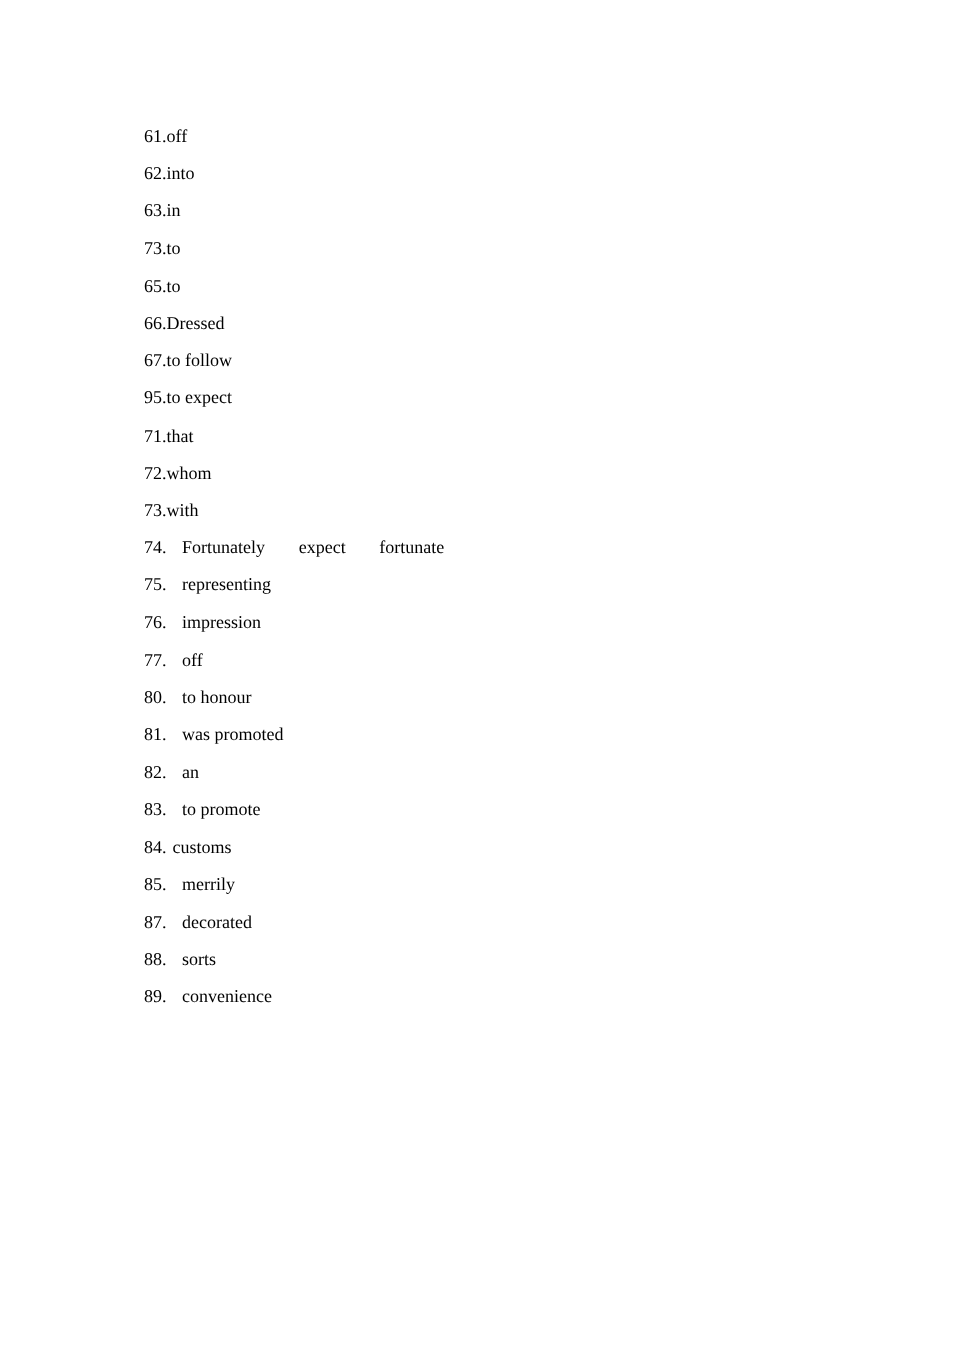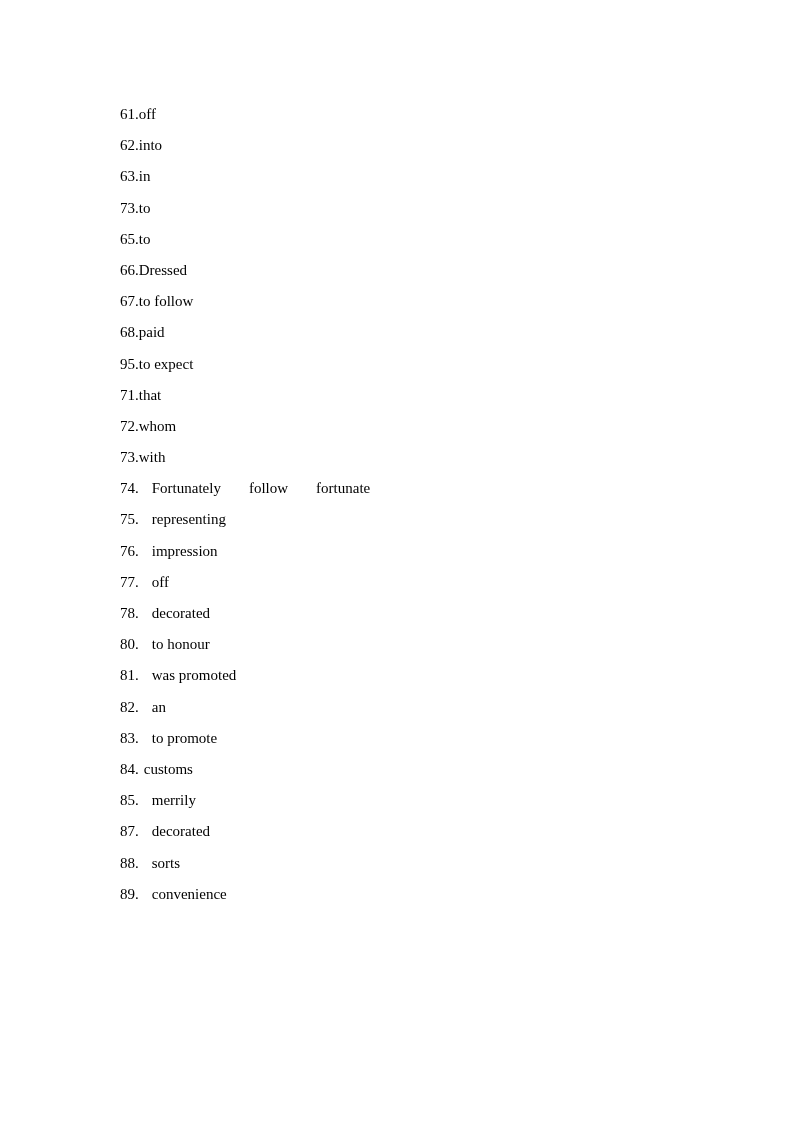--- a/index.html
+++ b/index.html
@@ -79,30 +79,28 @@
 
 <div class="page">
   <ol class="answer-list">
       <li class="answer-line tight"><span class="num">61.</span><span class="val">off</span></li>
       <li class="answer-line tight"><span class="num">62.</span><span class="val">into</span></li>
       <li class="answer-line tight"><span class="num">63.</span><span class="val">in</span></li>
       <li class="answer-line tight"><span class="num">73.</span><span class="val">to</span></li>
       <li class="answer-line tight"><span class="num">65.</span><span class="val">to</span></li>
       <li class="answer-line tight"><span class="num">66.</span><span class="val">Dressed</span></li>
       <li class="answer-line tight"><span class="num">67.</span><span class="val">to follow</span></li>
-      <li class="answer-line tight"><span class="num">68.</span><span class="val">paid</span></li>
       <li class="answer-line tight"><span class="num">95.</span><span class="val">to expect</span></li>
       <li class="answer-line tight"><span class="num">71.</span><span class="val">that</span></li>
       <li class="answer-line tight"><span class="num">72.</span><span class="val">whom</span></li>
       <li class="answer-line tight"><span class="num">73.</span><span class="val">with</span></li>
-      <li class="answer-line loose"><span class="num">74.</span><span class="gap"></span><span class="val">Fortunately</span><span class="alt">follow</span><span class="alt">fortunate</span></li>
+      <li class="answer-line loose"><span class="num">74.</span><span class="gap"></span><span class="val">Fortunately</span><span class="alt">expect</span><span class="alt">fortunate</span></li>
       <li class="answer-line loose"><span class="num">75.</span><span class="gap"></span><span class="val">representing</span></li>
       <li class="answer-line loose"><span class="num">76.</span><span class="gap"></span><span class="val">impression</span></li>
       <li class="answer-line loose"><span class="num">77.</span><span class="gap"></span><span class="val">off</span></li>
-      <li class="answer-line loose"><span class="num">78.</span><span class="gap"></span><span class="val">decorated</span></li>
       <li class="answer-line loose"><span class="num">80.</span><span class="gap"></span><span class="val">to honour</span></li>
       <li class="answer-line loose"><span class="num">81.</span><span class="gap"></span><span class="val">was promoted</span></li>
       <li class="answer-line loose"><span class="num">82.</span><span class="gap"></span><span class="val">an</span></li>
       <li class="answer-line loose"><span class="num">83.</span><span class="gap"></span><span class="val">to promote</span></li>
       <li class="answer-line narrow"><span class="num">84.</span><span class="gap"></span><span class="val">customs</span></li>
       <li class="answer-line loose"><span class="num">85.</span><span class="gap"></span><span class="val">merrily</span></li>
       <li class="answer-line loose"><span class="num">87.</span><span class="gap"></span><span class="val">decorated</span></li>
       <li class="answer-line loose"><span class="num">88.</span><span class="gap"></span><span class="val">sorts</span></li>
       <li class="answer-line loose"><span class="num">89.</span><span class="gap"></span><span class="val">convenience</span></li>
     </ol>

